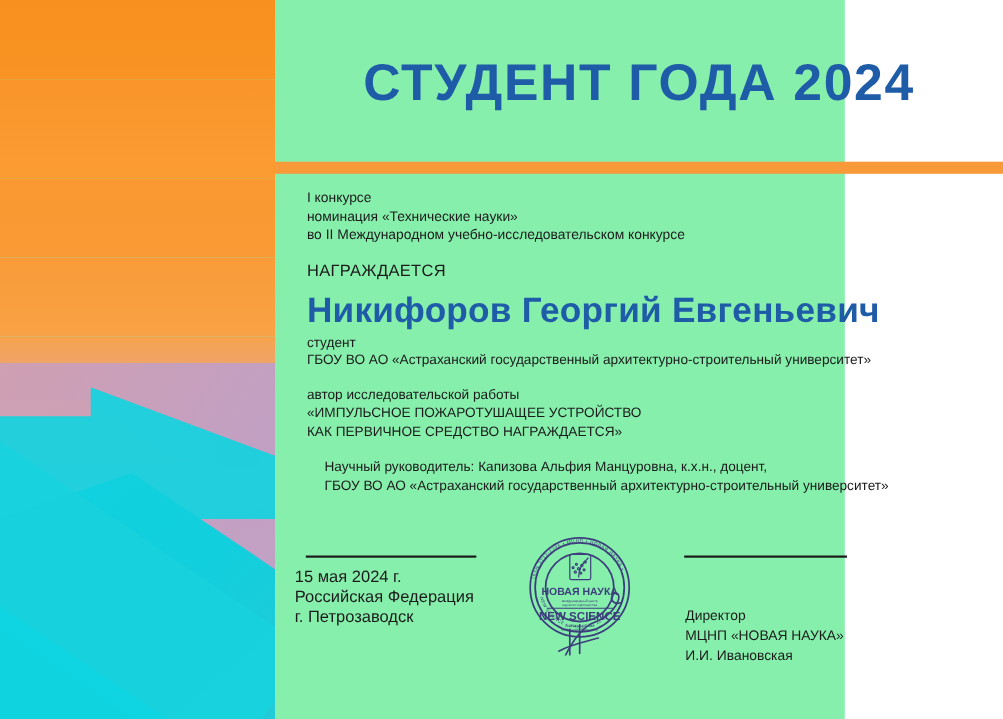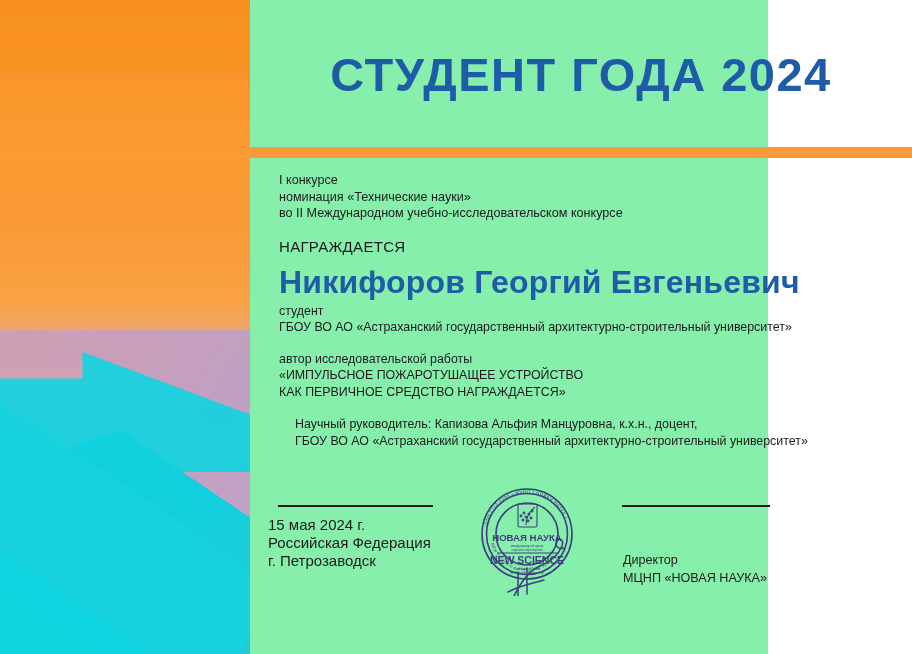--- a/index.html
+++ b/index.html
@@ -205,20 +205,21 @@
 
   <div class="sig-left">
     <div>15 мая 2024 г.</div>
     <div>Российская Федерация</div>
     <div>г. Петрозаводск</div>
   </div>
 
   <div class="sig-right">
     <div>Директор</div>
     <div>МЦНП «НОВАЯ НАУКА»</div>
+    <div>И.И. Ивановская</div>
   </div>
 
   <svg class="stamp" viewBox="0 0 112 112">
     <g fill="none" stroke="#3d3f7d" stroke-width="1.6">
       <circle cx="53" cy="50" r="45"></circle>
       <circle cx="53" cy="50" r="40.5"></circle>
       <circle cx="53" cy="50" r="31"></circle>
     </g>
 
     <defs>

